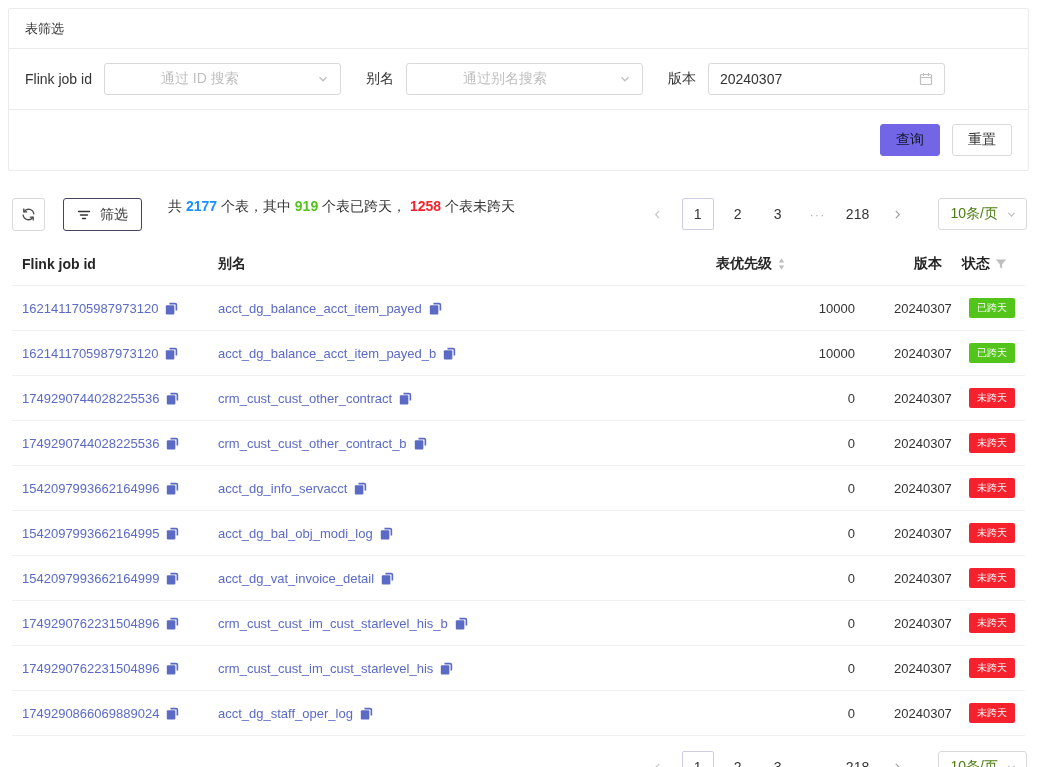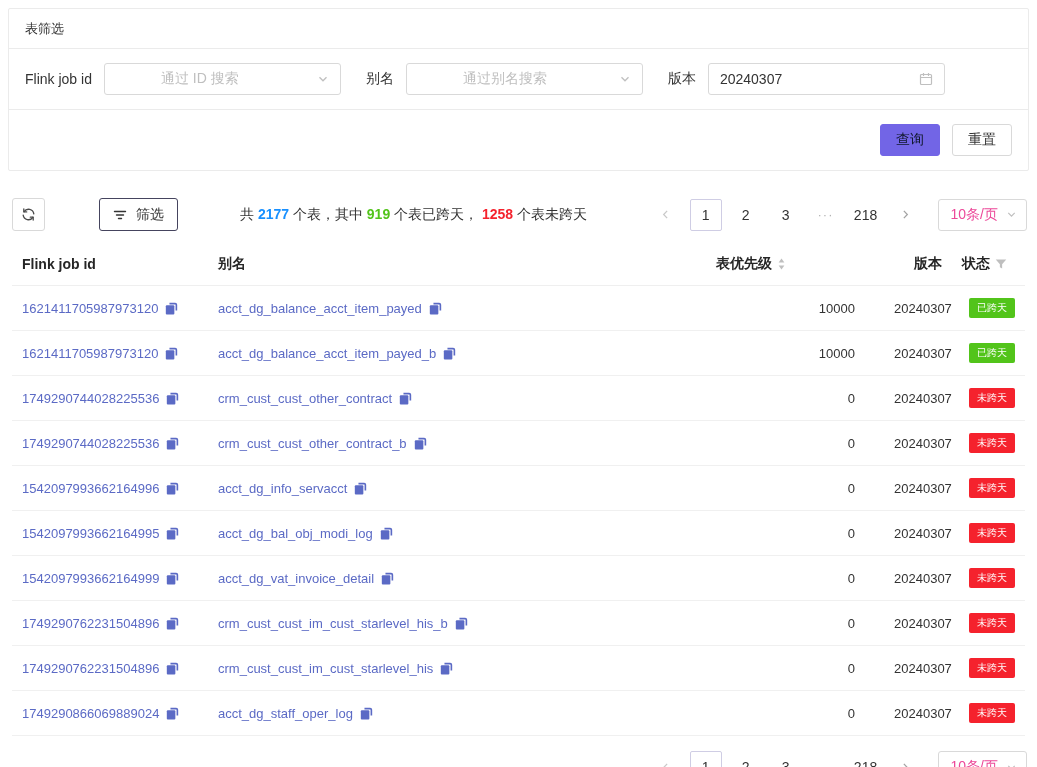--- a/index.html
+++ b/index.html
@@ -25,42 +25,42 @@
   }
   .placeholder { color: #bfbfbf; font-size: 14px; margin-left: 45px; }
   .date-value { color: #333; font-size: 14px; }
   .actions-row { display: flex; justify-content: flex-end; align-items: center; padding: 14px 16px; }
   .btn { height: 32px; padding: 0 15px; border-radius: 3px; font-size: 14px;
          display: inline-flex; align-items: center; cursor: pointer; }
   .btn-primary { background: var(--primary); border: 1px solid var(--primary); color: #0f172a; }
   .btn-default { background: #fff; border: 1px solid #d9d9d9; color: #333; margin-left: 12px; }
 
   
-  .toolbar { display: flex; align-items: center; margin: 27px 10px 12px 12px; gap: 36px; }
+  .toolbar { display: flex; margin: 27px 10px 12px 12px; }
   .icon-btn { width: 33px; height: 33px; border: 1px solid #d9d9d9; border-radius: 3px;
               background: #fff; display: flex; align-items: center; justify-content: center; cursor: pointer; }
   .filter-btn { height: 33px; margin-left: 18px; padding: 0 13px; border: 1px solid #45445e;
                 border-radius: 3px; background: #fff; display: flex; align-items: center;
                 gap: 9px; font-size: 14px; color: #333; cursor: pointer; }
   .summary { margin-left: 26px; font-size: 14px; color: #333; white-space: nowrap; }
   .num { font-weight: bold; }
   .num-blue { color: var(--blue); }
   .num-green { color: var(--green); }
   .num-red { color: var(--red); }
   .toolbar-right { margin-left: auto; }
 
   
   .pagination { display: flex; align-items: center; }
   .page-item { min-width: 32px; height: 32px; margin: 0 4px; display: inline-flex; align-items: center;
                justify-content: center; font-size: 14px; color: #333; border-radius: 2px; cursor: pointer; }
   .page-item.active { border: 1px solid #cfcde4; }
   .page-ellipsis { color: #b3b3b3; font-size: 13px; letter-spacing: 1px; }
-  .page-size { height: 32px; margin-left: 12px; padding: 0 9px 0 12px; border: 1px solid #d9d9d9;
+  .page-size { height: 32px; margin-left: 20px; padding: 0 9px 0 12px; border: 1px solid #d9d9d9;
                border-radius: 3px; display: inline-flex; align-items: center; gap: 8px;
-               font-size: 14px; color: #ec4899; cursor: pointer; }
+               font-size: 14px; color: #4d7c0f; cursor: pointer; }
 
   
   table { width: 1013px; margin: 8px 12px 0; border-collapse: collapse; table-layout: fixed; }
   th { font-size: 14px; font-weight: bold; color: #262626; text-align: left;
        padding: 12px 10px; border-bottom: 1px solid #efefef; }
   td { font-size: 13px; padding: 0 10px; height: 45px; border-bottom: 1px solid #f0f0f0; color: #333; }
   .th-flex-right { display: flex; align-items: center; gap: 5px; }
   .right { text-align: right; }
   .priority-td { padding-right: 29px; }
   .cell-link { display: inline-flex; align-items: center; gap: 7px; }

